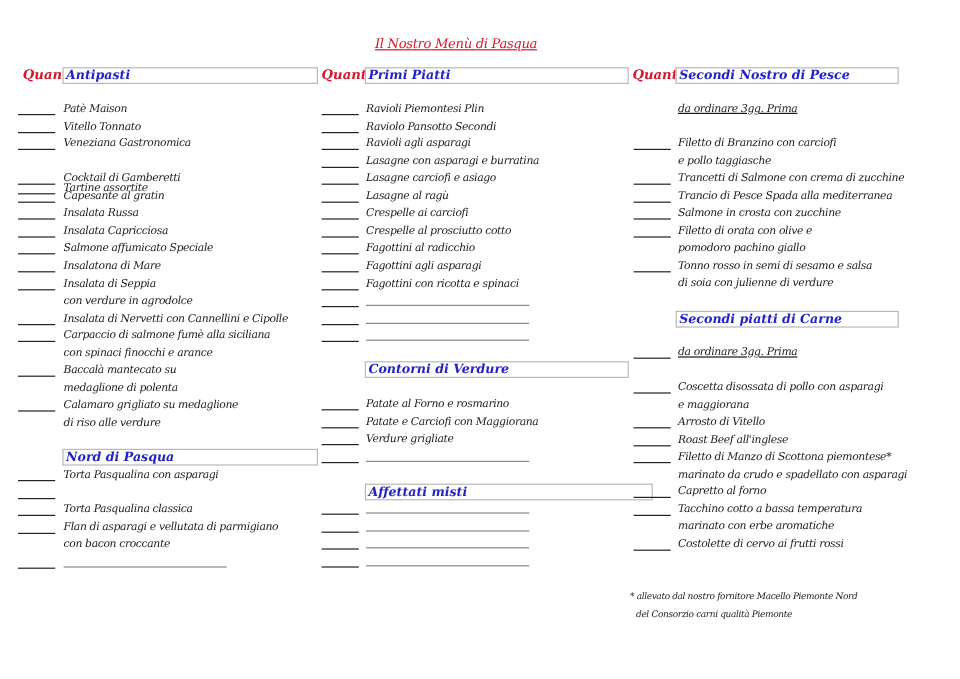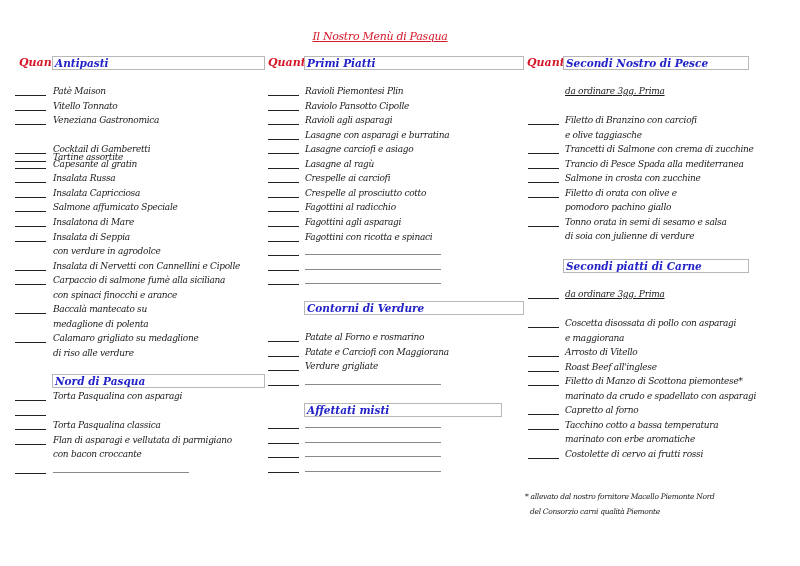--- a/index.html
+++ b/index.html
@@ -126,21 +126,21 @@
 
 <div class="quant" style="left:268px;top:56px;">Quant.</div>
 <div class="hbox" style="left:304px;top:56px;width:220px;">Primi Piatti</div>
 <div id="c2">
     <div class="row" style="left: 268px; top: 84px; width: 240px;">
       <span class="blank" style="left: 0px;"></span>
       <span class="txt" style="left: 37px;">Ravioli Piemontesi Plin</span>
     </div>
     <div class="row" style="left: 268px; top: 98.55px; width: 240px;">
       <span class="blank" style="left: 0px;"></span>
-      <span class="txt" style="left: 37px;">Raviolo Pansotto Cipolle</span>
+      <span class="txt" style="left: 37px;">Raviolo Pansotto Secondi</span>
     </div>
     <div class="row" style="left: 268px; top: 113.1px; width: 240px; text-align: right;">
       <span class="blank" style="left: 0px;"></span>
       <span class="txt" style="left: 37px;">Ravioli agli asparagi</span>
     </div>
     <div class="row" style="left: 268px; top: 127.65px; width: 240px;">
       <span class="blank" style="left: 0px;"></span>
       <span class="txt" style="left: 37px;">Lasagne con asparagi e burratina</span>
     </div>
     <div class="row" style="left: 268px; top: 142.2px; width: 240px;">
@@ -196,21 +196,21 @@
     </div>
     <div class="row" style="left: 268px; top: 359.1px; width: 240px;">
       <span class="blank" style="left: 0px;"></span>
       <span class="txt" style="left: 37px;">Verdure grigliate</span>
     </div>
     <div class="row" style="left: 268px; top: 373.65px; width: 240px;">
       <span class="blank" style="left: 0px;"></span>
       <span class="fillline" style="left: 37px;"></span>
     </div>
   </div>
-<div class="hbox" style="left:304px;top:403px;width:198px;">Affettati misti</div>
+<div class="hbox" style="left:304px;top:403px;width:240px;">Affettati misti</div>
 <div id="c2c">
     <div class="row" style="left: 268px; top: 417px; width: 240px;">
       <span class="blank" style="left: 0px;"></span>
       <span class="fillline" style="left: 37px;"></span>
     </div>
     <div class="row" style="left: 268px; top: 431.55px; width: 240px;">
       <span class="blank" style="left: 0px;"></span>
       <span class="fillline" style="left: 37px;"></span>
     </div>
     <div class="row" style="left: 268px; top: 446.1px; width: 240px;">
@@ -225,21 +225,21 @@
 
 <div class="quant" style="left:527px;top:56px;">Quant.</div>
 <div class="hbox" style="left:563px;top:56px;width:186px;">Secondi Nostro di Pesce</div>
 <div class="row note" style="left:565px;top:84px;">da ordinare 3gg. Prima</div>
 <div id="c3">
     <div class="row" style="left: 528px; top: 113px; width: 240px;">
       <span class="blank" style="left: 0px;"></span>
       <span class="txt" style="left: 37px;">Filetto di Branzino con carciofi</span>
     </div>
     <div class="row" style="left: 528px; top: 127.55px; width: 240px;">
-      <span class="txt" style="left: 37px;">e olive taggiasche</span>
+      <span class="txt" style="left: 37px;">e pollo taggiasche</span>
     </div>
     <div class="row" style="left: 528px; top: 142.1px; width: 240px;">
       <span class="blank" style="left: 0px;"></span>
       <span class="txt" style="left: 37px;">Trancetti di Salmone con crema di zucchine</span>
     </div>
     <div class="row" style="left: 528px; top: 156.65px; width: 240px;">
       <span class="blank" style="left: 0px;"></span>
       <span class="txt" style="left: 37px;">Trancio di Pesce Spada alla mediterranea</span>
     </div>
     <div class="row" style="left: 528px; top: 171.2px; width: 240px;">
@@ -248,21 +248,21 @@
     </div>
     <div class="row" style="left: 528px; top: 185.75px; width: 240px;">
       <span class="blank" style="left: 0px;"></span>
       <span class="txt" style="left: 37px;">Filetto di orata con olive e</span>
     </div>
     <div class="row" style="left: 528px; top: 200.3px; width: 240px;">
       <span class="txt" style="left: 37px;">pomodoro pachino giallo</span>
     </div>
     <div class="row" style="left: 528px; top: 214.85px; width: 240px;">
       <span class="blank" style="left: 0px;"></span>
-      <span class="txt" style="left: 37px;">Tonno orata in semi di sesamo e salsa</span>
+      <span class="txt" style="left: 37px;">Tonno rosso in semi di sesamo e salsa</span>
     </div>
     <div class="row" style="left: 528px; top: 229.4px; width: 240px;">
       <span class="txt" style="left: 37px;">di soia con julienne di verdure</span>
     </div>
   </div>
 <div class="hbox" style="left:563px;top:259px;width:186px;">Secondi piatti di Carne</div>
 <div class="row" style="left:528px;top:287px;width:230px;">
   <span class="blank" style="left:0;"></span>
   <span class="txt note" style="left:37px;">da ordinare 3gg. Prima</span>
 </div>

